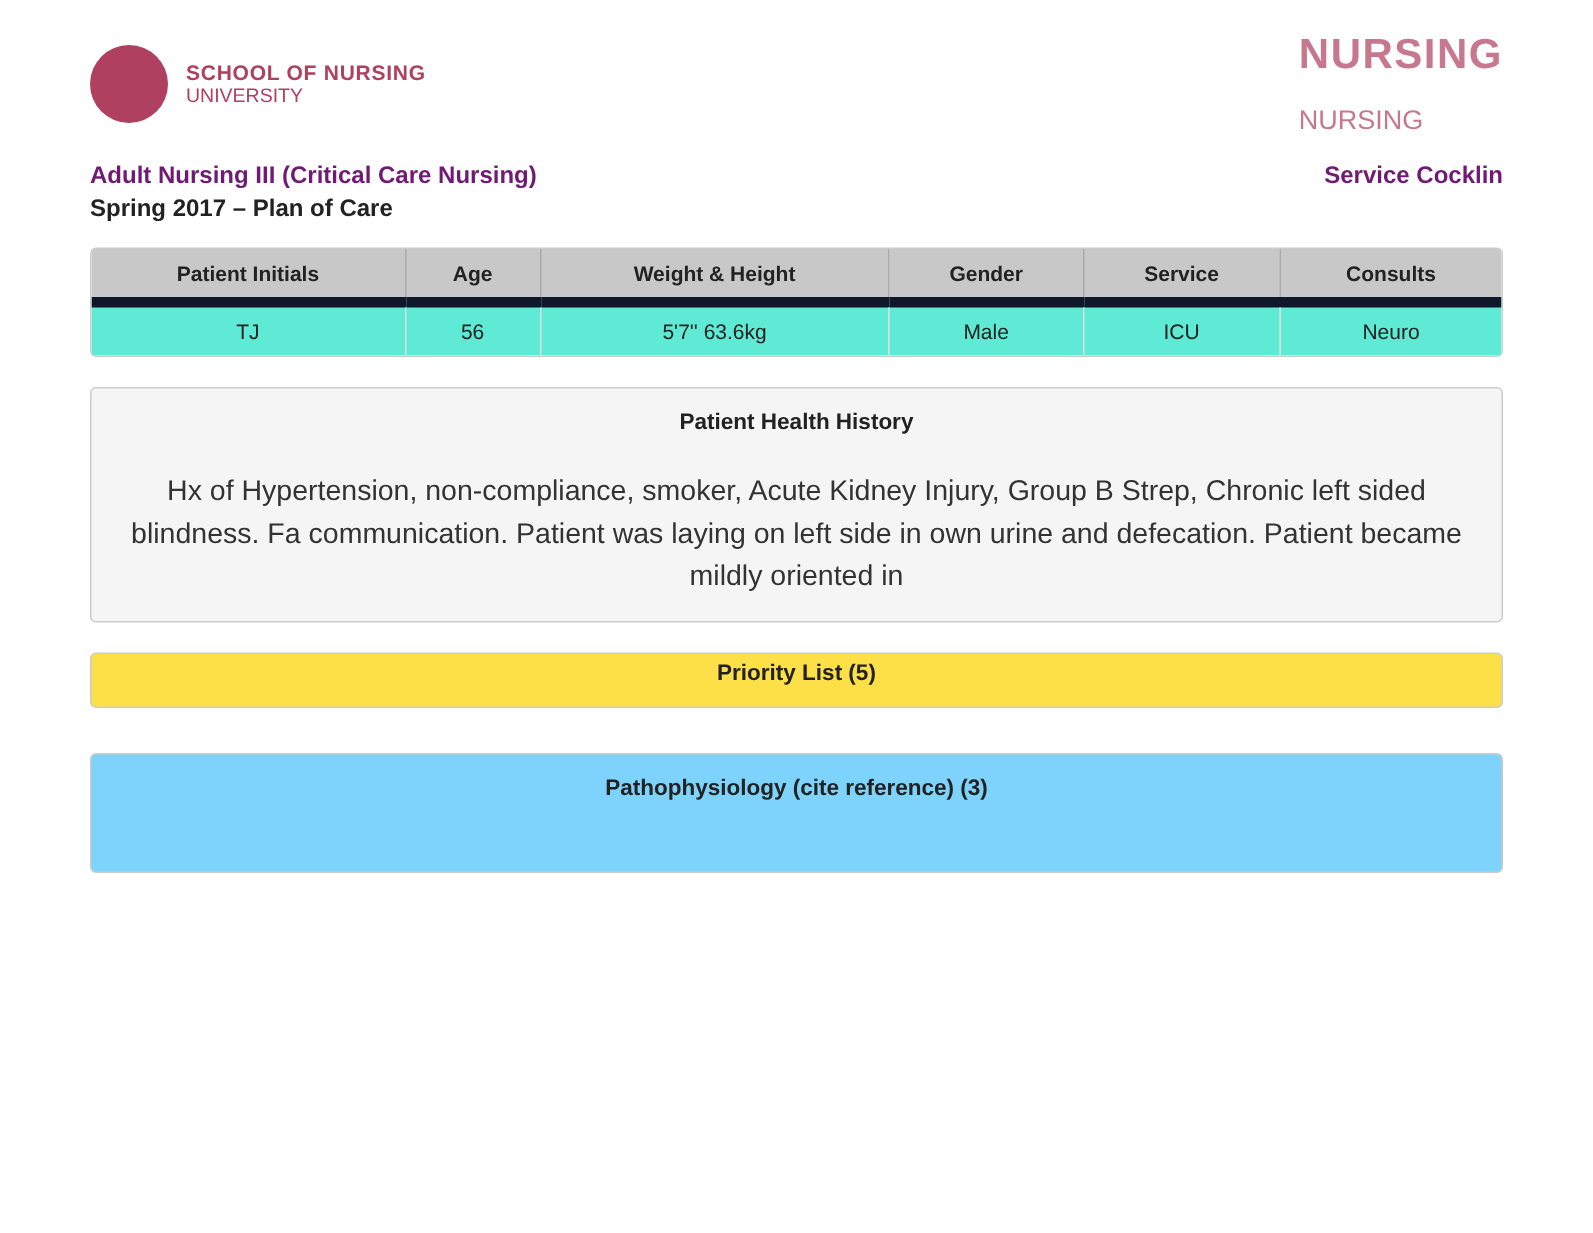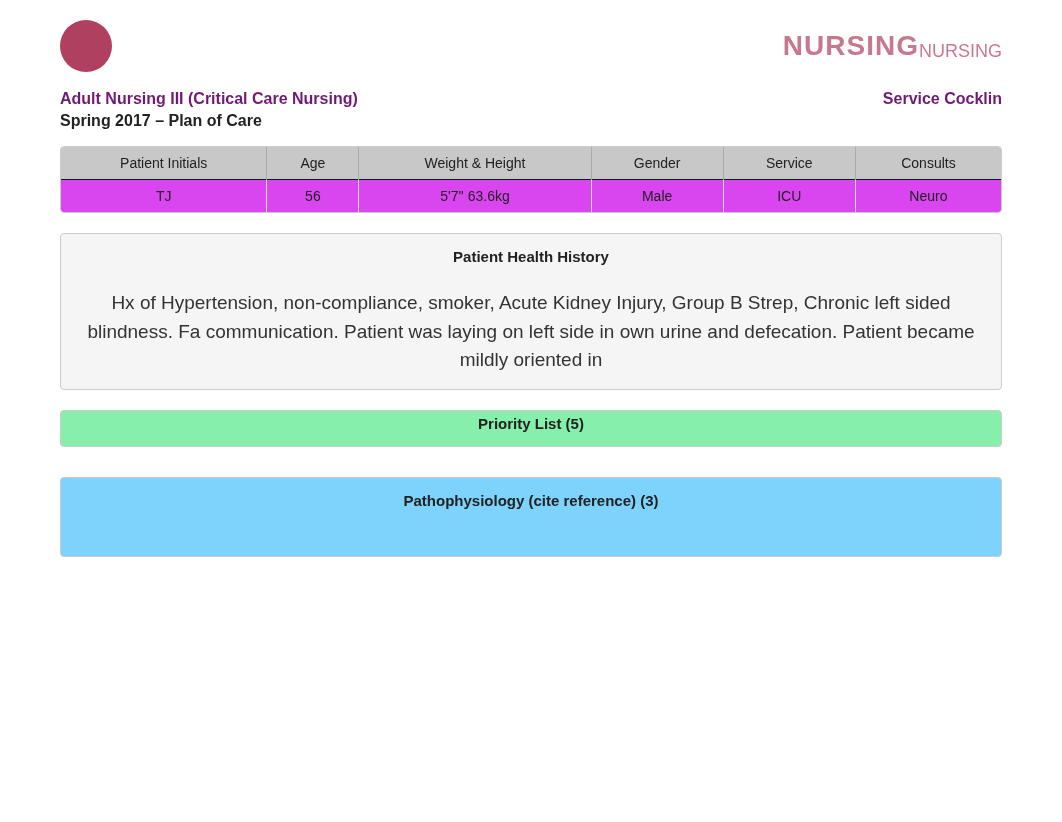--- a/index.html
+++ b/index.html
@@ -49,22 +49,23 @@
       letter-spacing: 0.5px;
     }
 
     .logo-text-line2 {
       font-size: 13px;
       color: #b04060;
     }
 
     .logo-right {
       display: flex;
-      flex-direction: row;
-      align-items: flex-end;
+      flex-direction: column;
+      align-items: flex-start;
+      gap: 18px;
     }
 
     .logo-right-text1 {
       font-size: 28px;
       font-weight: bold;
       color: #b04060;
       letter-spacing: 1px;
       opacity: 0.7;
     }
 
@@ -96,37 +97,37 @@
     }
 
     .patient-table {
       width: 100%;
       border-collapse: collapse;
     }
 
     .patient-table th {
       background: #c8c8c8;
       font-size: 14px;
-      font-weight: normal;
+      font-weight: bold;
       padding: 8px 12px;
       text-align: center;
       border-right: 1px solid #aaa;
     }
 
     .patient-table th:last-child {
       border-right: none;
     }
 
     .patient-table td {
-      background: #d946ef;
+      background: #5eead4;
       font-size: 14px;
       padding: 8px 12px;
       text-align: center;
       border-right: 1px solid #ddd;
-      border-top: 1px solid #0f172a;
+      border-top: 7px solid #0f172a;
     }
 
     .patient-table td:last-child {
       border-right: none;
     }
 
     .health-history-box {
       margin: 20px 60px 0 60px;
       border: 1px solid #ccc;
       border-radius: 4px;
@@ -145,21 +146,21 @@
       font-size: 19px;
       color: #333;
       text-align: center;
       line-height: 1.5;
     }
 
     .priority-box {
       margin: 20px 60px 0 60px;
       border: 1px solid #ccc;
       border-radius: 4px;
-      background: #86efac;
+      background: #fde047;
       padding: 4px 20px;
       text-align: center;
     }
 
     .priority-title {
       font-size: 15px;
       font-weight: bold;
       margin-bottom: 10px;
     }
 
@@ -184,20 +185,24 @@
       font-weight: bold;
       text-align: center;
     }
   </style>
 </head>
 <body>
 
 <div class="header">
   <div class="logo-left">
     <div class="logo-circle"></div>
+    <div class="logo-text-block">
+      <span class="logo-text-line1">SCHOOL OF NURSING</span>
+      <span class="logo-text-line2">UNIVERSITY</span>
+    </div>
   </div>
   <div class="logo-right">
     <span class="logo-right-text1">NURSING</span>
     <span class="logo-right-text2">NURSING</span>
   </div>
 </div>
 
 <div style="display:flex; justify-content:space-between; padding: 8px 60px 0 60px;">
   <span class="section-title" style="padding:0;">Adult Nursing III (Critical Care Nursing)</span>
   <span class="section-title" style="padding:0;">Service Cocklin</span>

